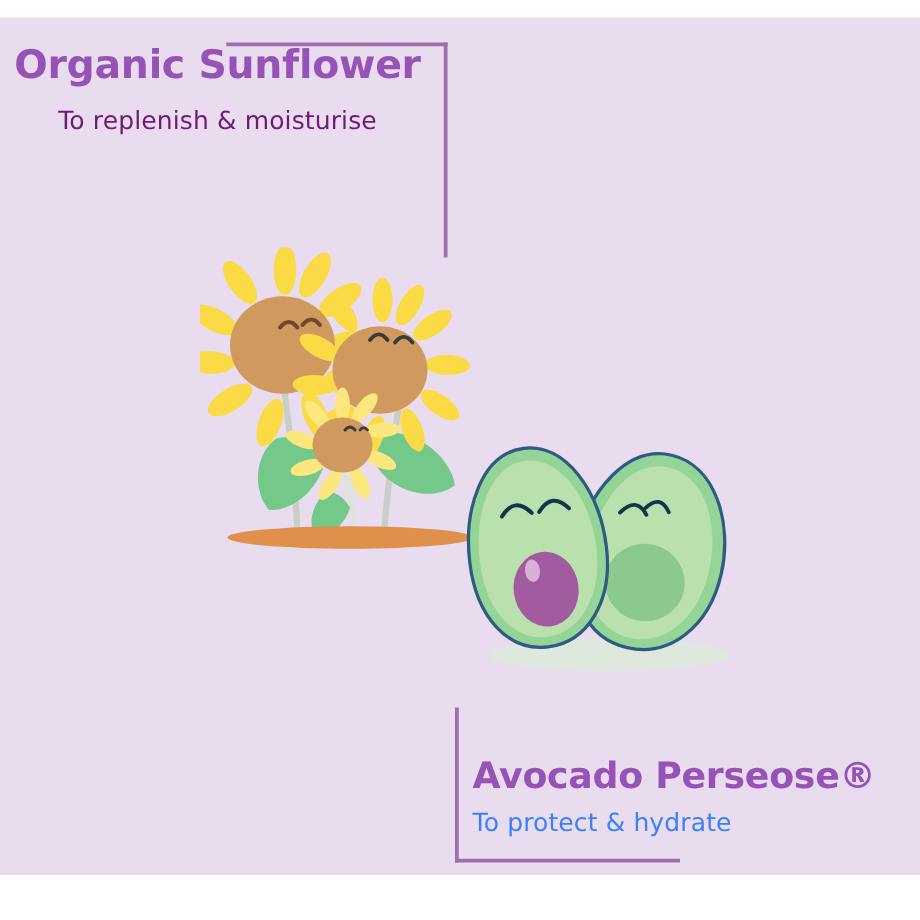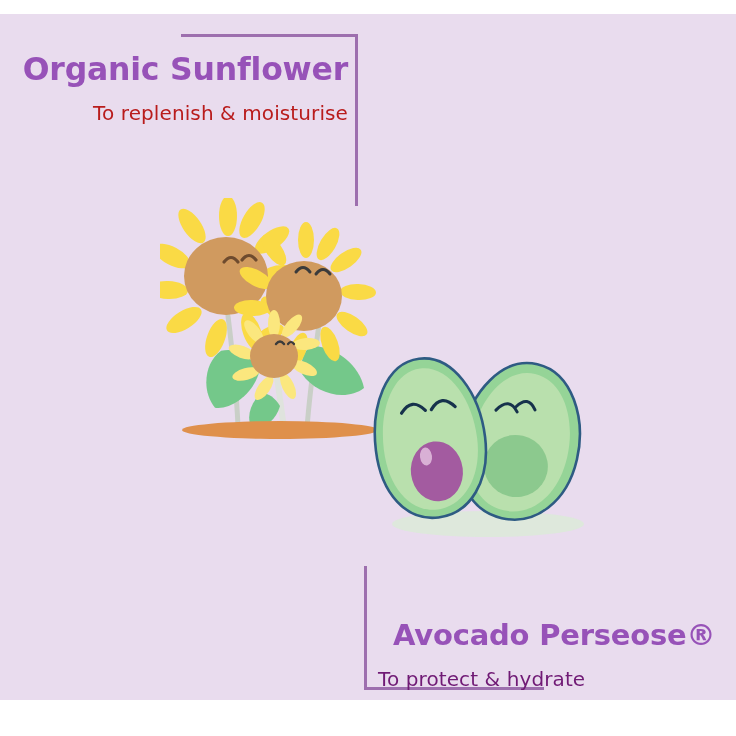--- a/index.html
+++ b/index.html
@@ -52,61 +52,61 @@
     left: 364px;
     top: 687px;
     width: 180px;
     height: 3px;
   }
 
   
   #top-text {
     position: absolute;
     left: 0;
-    top: 52px;
+    top: 35px;
     width: 348px;
-    text-align: right;
+    text-align: center;
   }
   #top-title {
     margin: 0;
     font-size: 31.5px;
     font-weight: 700;
     line-height: 1.13;
     letter-spacing: -0.2px;
     color: #9752b8;
   }
   #top-sub {
     margin: 13px 0 0 0;
     font-size: 20px;
     font-weight: 400;
-    color: #b91c1c;
+    color: #701a75;
     letter-spacing: 0.1px;
   }
 
   #bottom-text {
     position: absolute;
     left: 378px;
     top: 604px;
     width: 352px;
     text-align: left;
   }
   #bottom-title {
-    margin: 15px;
+    margin: 0;
     font-size: 29px;
     font-weight: 700;
     line-height: 1.13;
     letter-spacing: -0.2px;
     color: #9752b8;
     white-space: nowrap;
   }
   #bottom-sub {
     margin: 9px 0 0 0;
     font-size: 20px;
     font-weight: 400;
-    color: #701a75;
+    color: #3b82f6;
     letter-spacing: 0.1px;
   }
 
   
   #sunflower-art {
     position: absolute;
     left: 160px;
     top: 198px;
     width: 230px;
     height: 252px;

